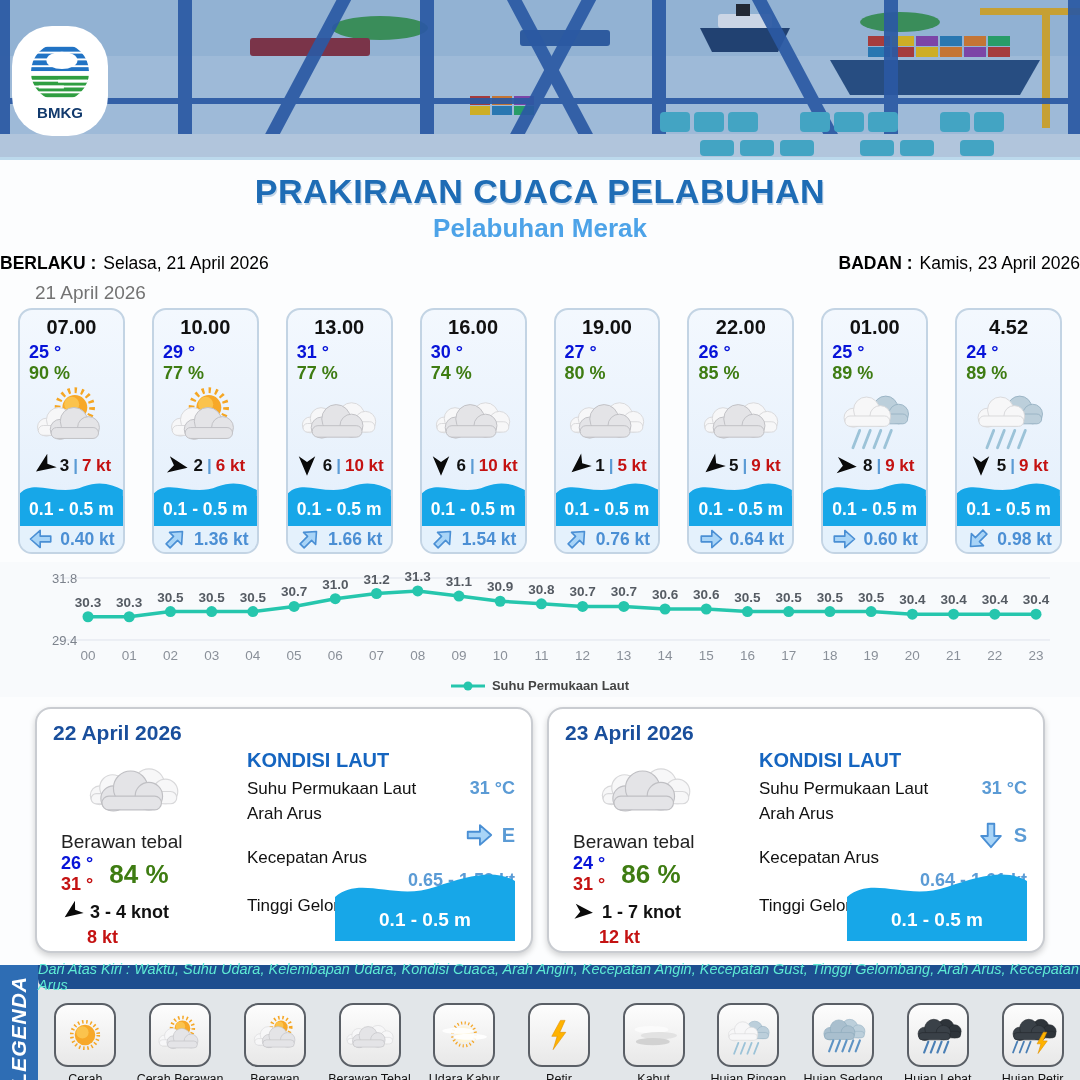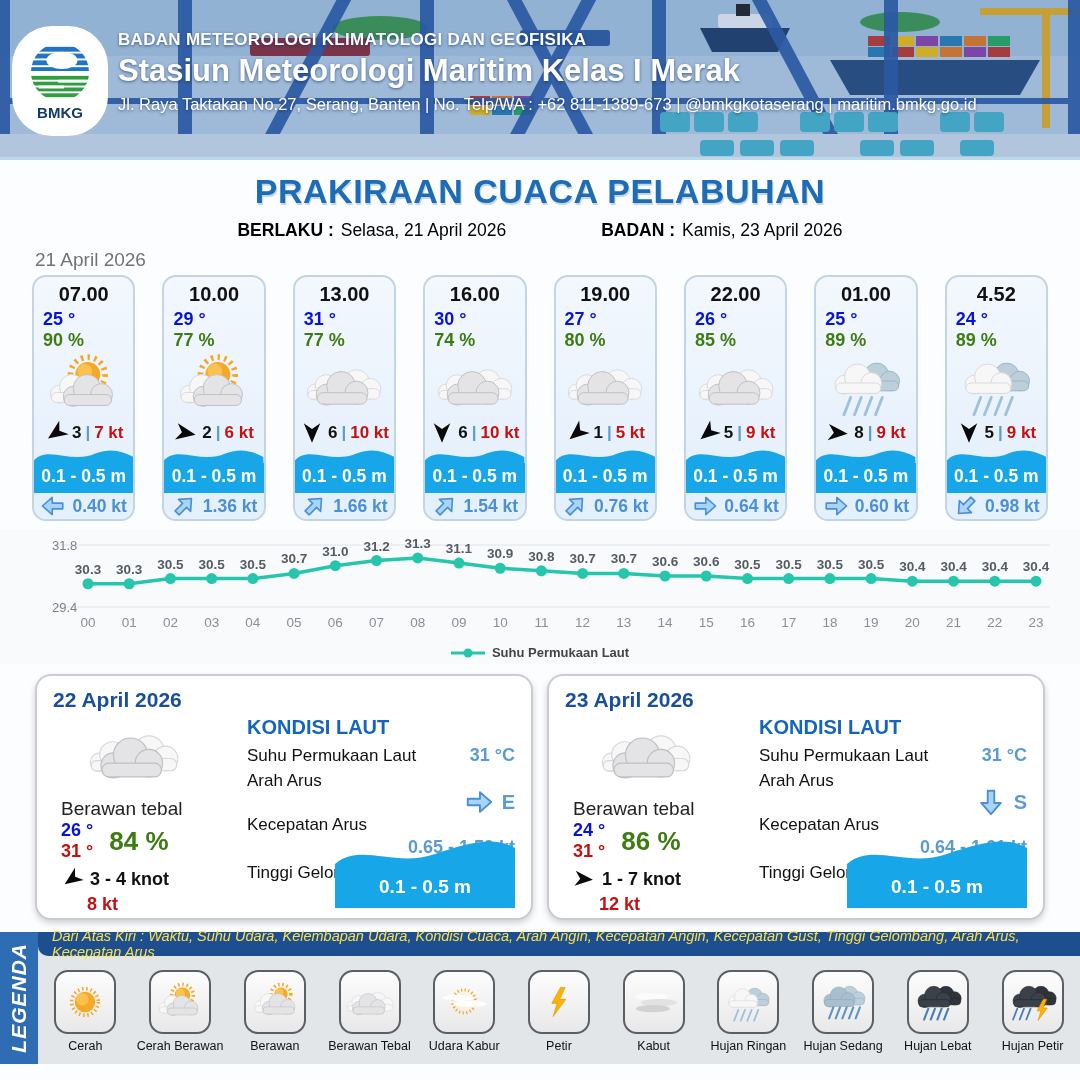--- a/index.html
+++ b/index.html
@@ -18,28 +18,28 @@
     text-shadow:0 1px 3px rgba(20,40,90,.65); }
   .h-agency { font-size:17px; font-weight:bold; letter-spacing:.3px; }
   .h-station { font-size:31px; font-weight:bold; margin-top:3px; }
   .h-address { font-size:16.5px; margin-top:6px; }
 
   
   .title-block { text-align:center; margin-top:12px; }
   .title-main { font-size:34px; font-weight:800; color:#1e6cb5; letter-spacing:.5px;
     text-shadow:1px 2px 0 rgba(190,210,230,.9); }
   .title-sub { font-size:26px; font-weight:bold; color:#4da3e8; margin-top:2px; }
-  .dates-row { display:flex; justify-content:center; gap:95px; margin-top:9px;
+  .dates-row { display:flex; justify-content:space-between; gap:95px; margin-top:9px;
     font-size:17.5px; color:#000; }
   .dates-row b { font-weight:bold; margin-right:7px; }
 
   
   .hourly-date { font-size:19px; font-weight:normal; color:#737373; margin:8px 0 4px 35px; }
   .hourly-cards { display:grid; grid-template-columns:repeat(8,1fr); gap:27px;
-    padding:0 32px; }
+    padding:0 18px; }
   .hcard { background:linear-gradient(#f3f8fe,#e2eefb); border:2px solid #c3d4e4;
     border-radius:14px; overflow:hidden; height:246px; display:flex; flex-direction:column; }
   .hc-time { text-align:center; font-size:20px; font-weight:bold; color:#111; margin-top:6px; }
   .hc-th { display:flex; justify-content:space-between; padding:0 9px; margin-top:3px;flex-direction:column; }
   .hc-temp { color:#0713d8; font-size:18px; font-weight:bold; }
   .hc-hum  { color:#3e7c12; font-size:18px; font-weight:bold; }
   .hc-icon { height:72px; display:flex; align-items:center; justify-content:center; }
   .hc-wind { display:flex; align-items:center; justify-content:center; gap:4px;
     height:30px; font-size:17px; font-weight:bold; }
   .hc-wind .sep { color:#5b9bd5; font-weight:bold; }
@@ -93,21 +93,21 @@
 
   
   .legend-section { position:relative; margin-top:12px; height:132px;
     background:#e2e6e9; }
   .legend-bar { position:absolute; left:0; top:0; bottom:0; width:38px;
     background:#2e6db4; display:flex; align-items:center; justify-content:center; }
   .legend-bar span { writing-mode:vertical-rl; transform:rotate(180deg);
     color:#fff; font-size:21px; font-weight:bold; font-style:italic; letter-spacing:1px; }
   .legend-strip { position:absolute; left:38px; right:0; top:0; height:24px;
     background:#1d4e8f; border-radius:0 0 0 10px; display:flex; align-items:center;
-    padding-left:14px; color:#fde047; font-size:14.5px; font-style:italic; }
+    padding-left:0; color:#5eead4; font-size:14.5px; font-style:italic; }
   .legend-items { position:absolute; left:38px; right:0; top:32px; bottom:0;
     display:flex; justify-content:space-around; align-items:flex-start; padding-top:6px; }
   .legend-item { display:flex; flex-direction:column; align-items:center; width:94px; }
   .legend-box { width:62px; height:64px; border:2px solid #5a5f66; border-radius:14px;
     background:linear-gradient(#fdfdfd,#e8e8e8); display:flex; align-items:center;
     justify-content:center; }
   .legend-label { font-size:12.5px; color:#111; margin-top:5px; white-space:nowrap; }
 </style>
 </head>
 <body>
@@ -206,29 +206,25 @@
         <rect x="2" y="42" width="60" height="4" fill="#2f9e41"></rect>
         <rect x="2" y="48" width="60" height="4" fill="#2f9e41"></rect>
         <rect x="2" y="54" width="60" height="4" fill="#2f9e41"></rect>
         <rect x="30" y="40" width="30" height="3" fill="#fff"></rect>
         <rect x="10" y="46" width="26" height="3" fill="#fff"></rect>
       </g>
     </svg>
     <div class="bmkg-label">BMKG</div>
   </div>
 
-  <div class="header-text">
-    <div class="h-agency">BADAN METEOROLOGI KLIMATOLOGI DAN GEOFISIKA</div>
-    <div class="h-station">Stasiun Meteorologi Maritim Kelas I Merak</div>
-    <div class="h-address">Jl. Raya Taktakan No.27, Serang, Banten | No. Telp/WA : +62 811-1389-673 | @bmkgkotaserang | maritim.bmkg.go.id</div>
-  </div>
 </div>
 
 <div class="title-block">
   <div class="title-main">PRAKIRAAN CUACA PELABUHAN</div>
+  <div class="title-sub">Pelabuhan Merak</div>
   <div class="dates-row">
     <span><b>BERLAKU :</b><span>Selasa, 21 April 2026</span></span>
     <span><b>BADAN :</b><span>Kamis, 23 April 2026</span></span>
   </div>
 </div>
 
 <div class="hourly-date">21 April 2026</div>
 <div class="hourly-cards" id="hourly-cards">
   <div class="hcard">
     <div class="hc-time">07.00</div>

